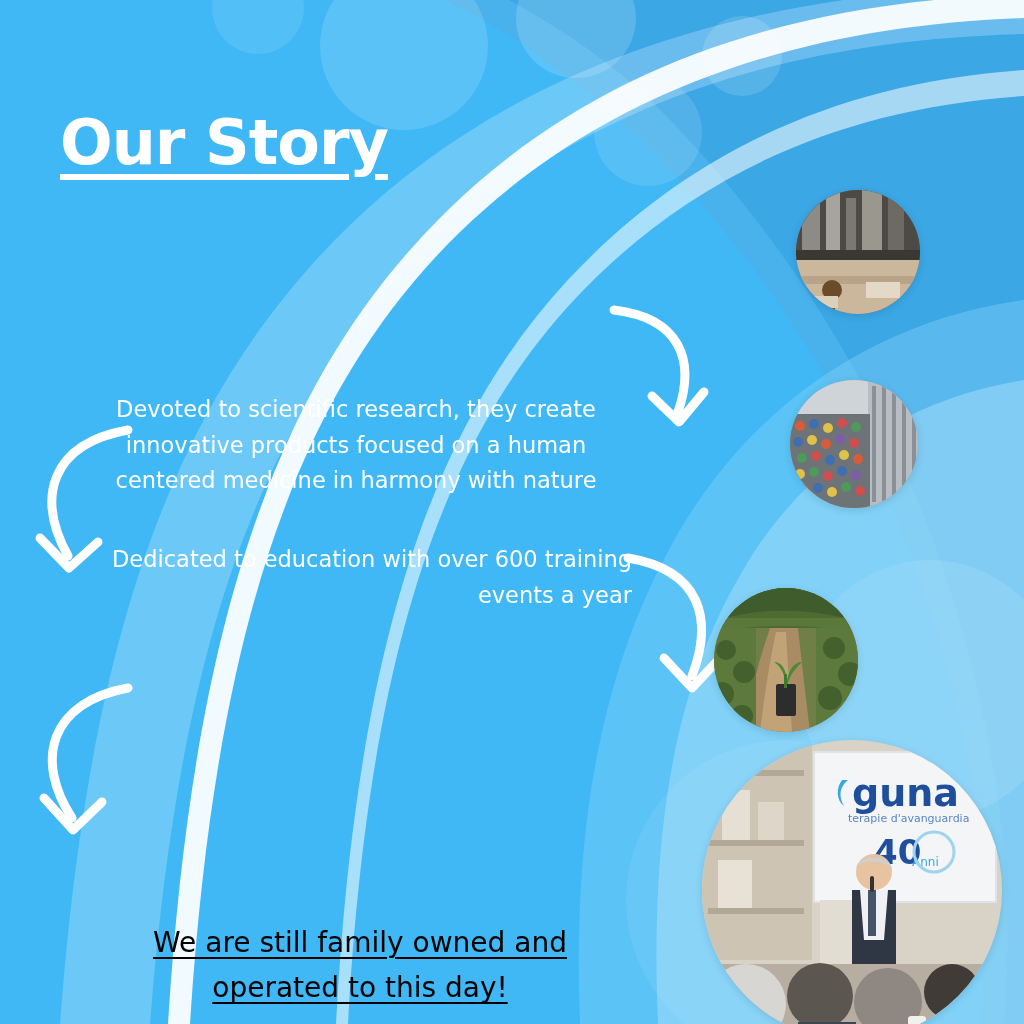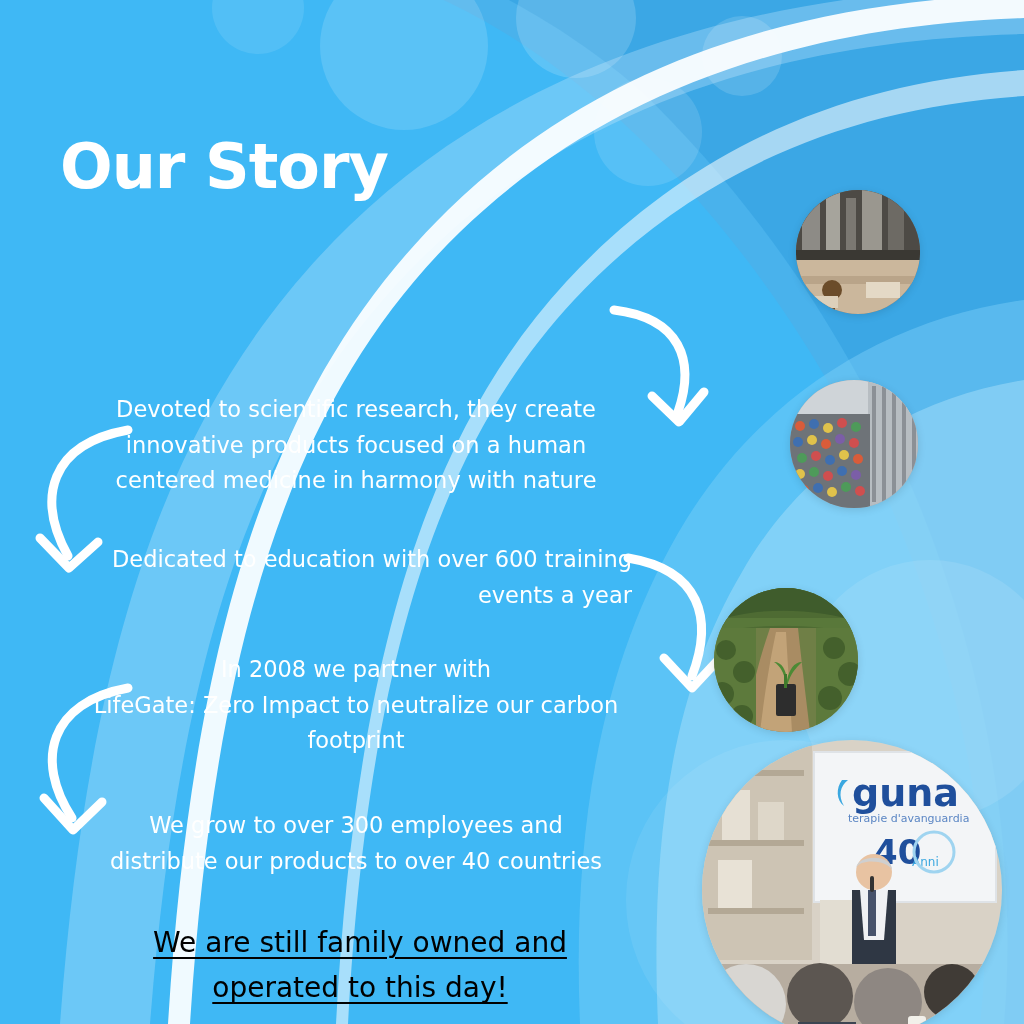--- a/index.html
+++ b/index.html
@@ -27,23 +27,23 @@
   
   #title {
     position: absolute;
     left: 60px;
     top: 112px;
     font-size: 62px;
     font-weight: bold;
     color: #ffffff;
     letter-spacing: -1px;
     line-height: 1;
+    text-decoration: underline;
     text-underline-offset: 10px;
     text-decoration-thickness: 6px;
-    margin-top: 24px;
   }
 
   
   .story-text {
     position: absolute;
     color: #ffffff;
     text-align: center;
     font-size: 22.5px;
     line-height: 1.58;
     white-space: pre-line;
@@ -143,23 +143,20 @@
     <path d="M48,110 L76,140 L104,110" fill="none" stroke="#ffffff" stroke-width="9" stroke-linecap="round" stroke-linejoin="round"></path>
   </svg>
 
   <svg class="arrow-svg" style="left:28px; top:676px; width:120px; height:180px;" viewBox="0 0 120 180">
     <path d="M100,12 C22,26 6,84 44,142" fill="none" stroke="#ffffff" stroke-width="9" stroke-linecap="round"></path>
     <path d="M16,122 L45,154 L74,126" fill="none" stroke="#ffffff" stroke-width="9" stroke-linecap="round" stroke-linejoin="round"></path>
   </svg>
 
   <div id="step-1" class="story-text">Devoted to scientific research, they create innovative products focused on a human centered medicine in harmony with nature</div>
   <div id="step-2" class="story-text">Dedicated to education with over 600 training events a year</div>
-  <div id="step-3" class="story-text">In 2008 we partner with
-LifeGate: Zero Impact to neutralize our carbon footprint</div>
-  <div id="step-4" class="story-text">We grow to over 300 employees and distribute our products to over 40 countries</div>
   <div id="closing">We are still family owned and operated to this day!</div>
 
   <div class="photo" id="photo-factory">
     <svg viewBox="0 0 124 124" class="inner">
       <rect width="124" height="124" fill="#6f6a60"></rect>
       <rect x="0" y="0" width="124" height="62" fill="#4d4a45"></rect>
       <rect x="6" y="6" width="18" height="56" fill="#8d8b86"></rect>
       <rect x="30" y="2" width="14" height="60" fill="#a6a49c"></rect>
       <rect x="50" y="8" width="10" height="54" fill="#7b7872"></rect>
       <rect x="66" y="0" width="20" height="62" fill="#9a978f"></rect>

